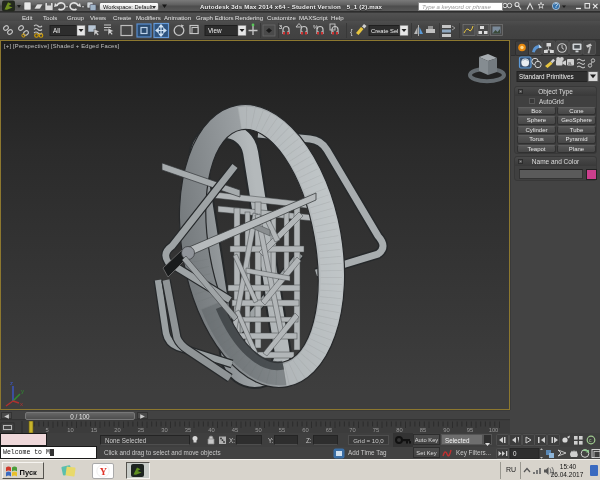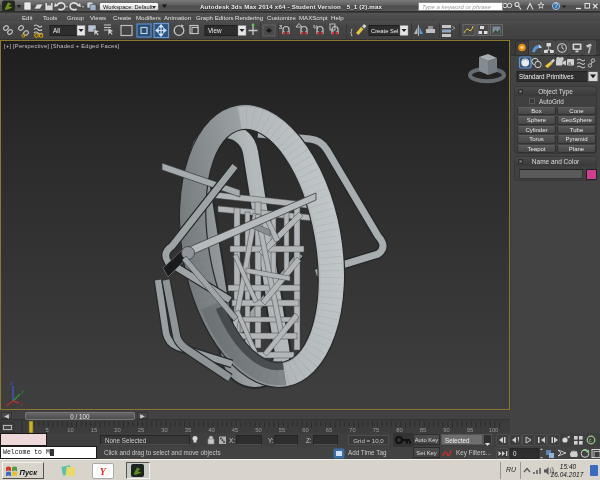--- a/index.html
+++ b/index.html
@@ -28,21 +28,21 @@
 
 #tslider{position:absolute;left:0;top:411px;width:510px;height:9px;background:#424242;border-bottom:1px solid #333;}
 #ruler{position:absolute;left:0;top:421px;width:510px;height:12px;background:#3c3c3c;}
 #row1{position:absolute;left:0;top:433px;width:600px;height:14px;background:#3f3f3f;}
 #row2{position:absolute;left:0;top:447px;width:600px;height:12px;background:#3f3f3f;}
 #cpanel2{position:absolute;left:510px;top:410px;width:90px;height:23px;background:#434343;}
 .sfield{position:absolute;top:1.5px;height:10px;background:#2e2e2e;border:1px solid #242424;border-bottom-color:#4e4e4e;}
 .slab{position:absolute;top:3.5px;font-size:6.3px;color:#c8c8c8;}
 .gbtn{position:absolute;background:linear-gradient(#4e4e4e,#424242);border:1px solid #2e2e2e;font-size:5.8px;color:#ddd;text-align:center;white-space:nowrap;overflow:hidden;}
 
-#taskbar{position:absolute;left:0;top:459px;width:600px;height:21px;background:#d8d4cc;border-top:1px solid #f4f2ee;font-style:italic;}
+#taskbar{position:absolute;left:0;top:459px;width:600px;height:21px;background:#d8d4cc;border-top:1px solid #f4f2ee;}
 .tkbtn{position:absolute;top:2px;height:17px;background:#d8d4cc;border:1px solid;border-color:#f6f4f0 #55534e #55534e #f6f4f0;}
 </style></head>
 <body>
 <div id="page">
 <div id="titlebar">
 <svg class="abs" style="left:0;top:0" width="600" height="12">
  <rect x="2" y="0.5" width="13" height="11" rx="2" fill="#23281e"></rect>
  <path d="M4.5,9.5 L8,2.2 L11.5,4 L8.5,6 L12.5,7.5 L7,9.8 Z" fill="#6f8f1f"></path>
  <path d="M17,5 l4,0 -2,3 z" fill="#1d1d1d"></path>
  <rect x="24" y="2" width="7" height="8" rx="1" fill="#e8e8e8" stroke="#555" stroke-width="0.6"></rect>

